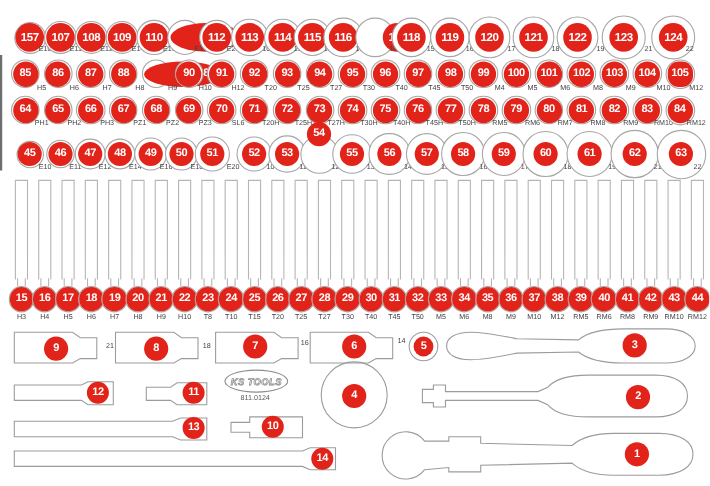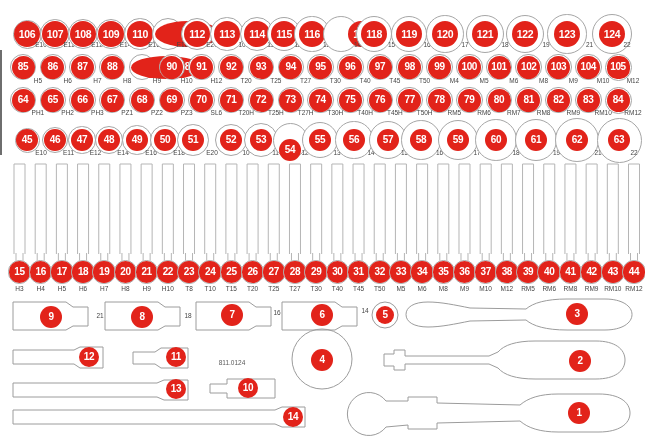--- a/index.html
+++ b/index.html
@@ -98,21 +98,21 @@
       <path d="M13,350 H74 L80,347 H103 V368 H80 L74,364 H13 Z" fill="none" stroke="#9c9c9c" stroke-width="1"></path>
       <path d="M133,352 H155 L161,348 H188 V368 H161 L155,364 H133 Z" fill="none" stroke="#9c9c9c" stroke-width="1"></path>
       <path d="M13,383 H157 L164,380 H188 V400 H164 L157,397 H13 Z" fill="none" stroke="#9c9c9c" stroke-width="1"></path>
       <path d="M227,379 H275 V398 H227 V393 H210 V384 H227 Z" fill="none" stroke="#9c9c9c" stroke-width="1"></path>
       <path d="M13,410 H275 L282,407 H305 V427 H282 L275,424 H13 Z" fill="none" stroke="#9c9c9c" stroke-width="1"></path>
       <circle cx="385" cy="315" r="13" fill="none" stroke="#9c9c9c" stroke-width="1"></circle>
       <circle cx="322" cy="359" r="30" fill="none" stroke="#9c9c9c" stroke-width="1"></circle>
     </svg>
   <div id="slots">
       <div class="ring" style="left: 12.5px; top: 19.5px; width: 29px; height: 29px;"></div>
-      <div class="slot big" style="left: 14px; top: 21px; width: 26px; height: 26px;">106</div>
+      <div class="slot big" style="left: 14px; top: 21px; width: 26px; height: 26px;">157</div>
       <div class="lbl" style="left: 41px; top: 41.5px;">E10</div>
       <div class="ring" style="left: 40.1944px; top: 19.1944px; width: 29.6111px; height: 29.6111px;"></div>
       <div class="slot big" style="left: 42px; top: 21px; width: 26px; height: 26px;">107</div>
       <div class="lbl" style="left: 69px; top: 41.5px;">E11</div>
       <div class="ring" style="left: 67.8889px; top: 18.8889px; width: 30.2222px; height: 30.2222px;"></div>
       <div class="slot big" style="left: 70px; top: 21px; width: 26px; height: 26px;">108</div>
       <div class="lbl" style="left: 97px; top: 41.5px;">E12</div>
       <div class="ring" style="left: 95.5833px; top: 18.5833px; width: 30.8333px; height: 30.8333px;"></div>
       <div class="slot big" style="left: 98px; top: 21px; width: 26px; height: 26px;">109</div>
       <div class="lbl" style="left: 125.5px; top: 41.5px;">E14</div>
@@ -308,21 +308,21 @@
       <div class="ring" style="left: 177.167px; top: 124.167px; width: 31.6667px; height: 31.6667px;"></div>
       <div class="slot" style="left: 182px; top: 129px; width: 22px; height: 22px;">51</div>
       <div class="lbl" style="left: 212px; top: 149.5px;">E20</div>
       <div class="ring" style="left: 214.611px; top: 123.611px; width: 32.7778px; height: 32.7778px;"></div>
       <div class="slot" style="left: 220px; top: 129px; width: 22px; height: 22px;">52</div>
       <div class="lbl" style="left: 246px; top: 149.5px;">10</div>
       <div class="ring" style="left: 244.056px; top: 123.056px; width: 33.8889px; height: 33.8889px;"></div>
       <div class="slot" style="left: 250px; top: 129px; width: 22px; height: 22px;">53</div>
       <div class="lbl" style="left: 275.5px; top: 149.5px;">11</div>
       <div class="ring" style="left: 272.5px; top: 122.5px; width: 35px; height: 35px;"></div>
-      <div class="slot" style="left: 279px; top: 139px; width: 22px; height: 22px;">54</div>
+      <div class="slot" style="left: 279px; top: 111px; width: 22px; height: 22px;">54</div>
       <div class="lbl" style="left: 305px; top: 149.5px;">12</div>
       <div class="ring" style="left: 301.944px; top: 121.944px; width: 36.1111px; height: 36.1111px;"></div>
       <div class="slot" style="left: 309px; top: 129px; width: 22px; height: 22px;">55</div>
       <div class="lbl" style="left: 337px; top: 149.5px;">13</div>
       <div class="ring" style="left: 335.389px; top: 121.389px; width: 37.2222px; height: 37.2222px;"></div>
       <div class="slot" style="left: 343px; top: 129px; width: 22px; height: 22px;">56</div>
       <div class="lbl" style="left: 371px; top: 149.5px;">14</div>
       <div class="ring" style="left: 368.833px; top: 120.833px; width: 38.3333px; height: 38.3333px;"></div>
       <div class="slot" style="left: 377px; top: 129px; width: 22px; height: 22px;">57</div>
       <div class="lbl" style="left: 404.5px; top: 149.5px;">15</div>
@@ -446,15 +446,18 @@
       <div class="slot" style="left: 131px; top: 306px; width: 22px; height: 22px;">8</div>
       <div class="sizelbl" style="left: 188px; top: 316px;">18</div>
       <div class="slot" style="left: 40px; top: 306px; width: 22px; height: 22px;">9</div>
       <div class="sizelbl" style="left: 100px; top: 316px;">21</div>
       <div class="slot" style="left: 238px; top: 378px; width: 20px; height: 20px;">10</div>
       <div class="slot" style="left: 166px; top: 347px; width: 20px; height: 20px;">11</div>
       <div class="slot" style="left: 79px; top: 347px; width: 20px; height: 20px;">12</div>
       <div class="slot" style="left: 166px; top: 379px; width: 20px; height: 20px;">13</div>
       <div class="slot" style="left: 283px; top: 407px; width: 20px; height: 20px;">14</div>
     </div>
+  <div id="logo">
+    <span>KS TOOLS</span>
+  </div>
   <div id="partnum">811.0124</div>
   <div id="edge-line"></div>
 </div>
 
 </body></html>

